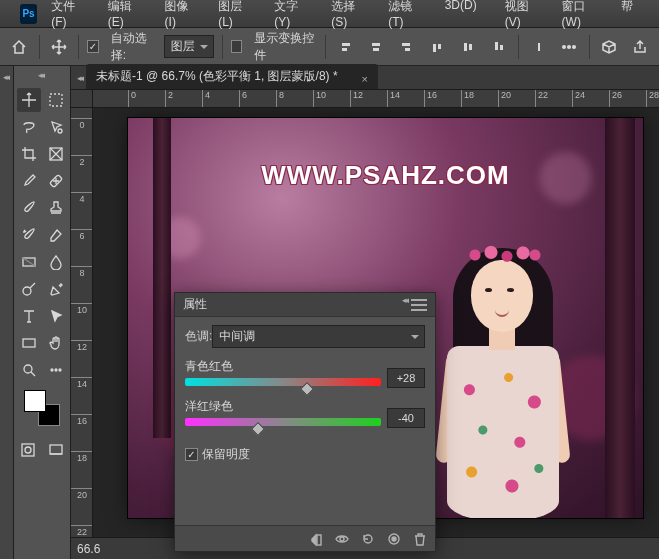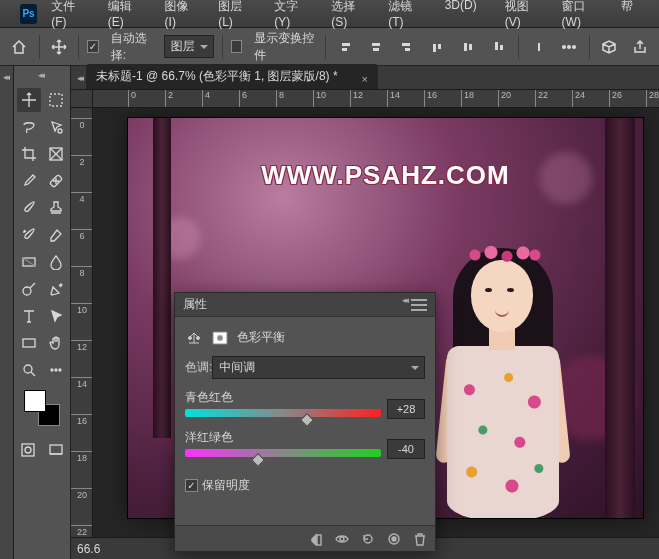--- a/index.html
+++ b/index.html
@@ -402,36 +402,20 @@
   <span class="dbl">◂◂</span>
   <div class="panel-head">
     <span>属性</span>
     <div class="menuicon">
         <span></span>
         <span></span>
         <span></span>
       </div>
   </div>
   <div class="panel-body">
-    <div class="subhead">
-      <span class="tinyicon">
-          <svg viewBox="0 0 16 14">
-            <path d="M8 2v10M3 12h10M4 6l4-4 4 4" fill="none" stroke="#ccc"></path>
-            <circle cx="4" cy="7" r="1.5"></circle>
-            <circle cx="12" cy="7" r="1.5"></circle>
-          </svg>
-        </span>
-      <span class="tinyicon">
-          <svg viewBox="0 0 16 14">
-            <rect x="1" y="1" width="14" height="12" fill="#fff" stroke="#888"></rect>
-            <circle cx="8" cy="7" r="3" fill="#888"></circle>
-          </svg>
-        </span>
-      <span>色彩平衡</span>
-    </div>
     <div class="row">
       <label>色调:</label>
       <div class="sel">中间调</div>
     </div>
     <div id="sliders">
         <div class="slwrap">
           <div class="slcol">
             <div class="sllabels">
               <span>青色</span>
               <span>红色</span>

